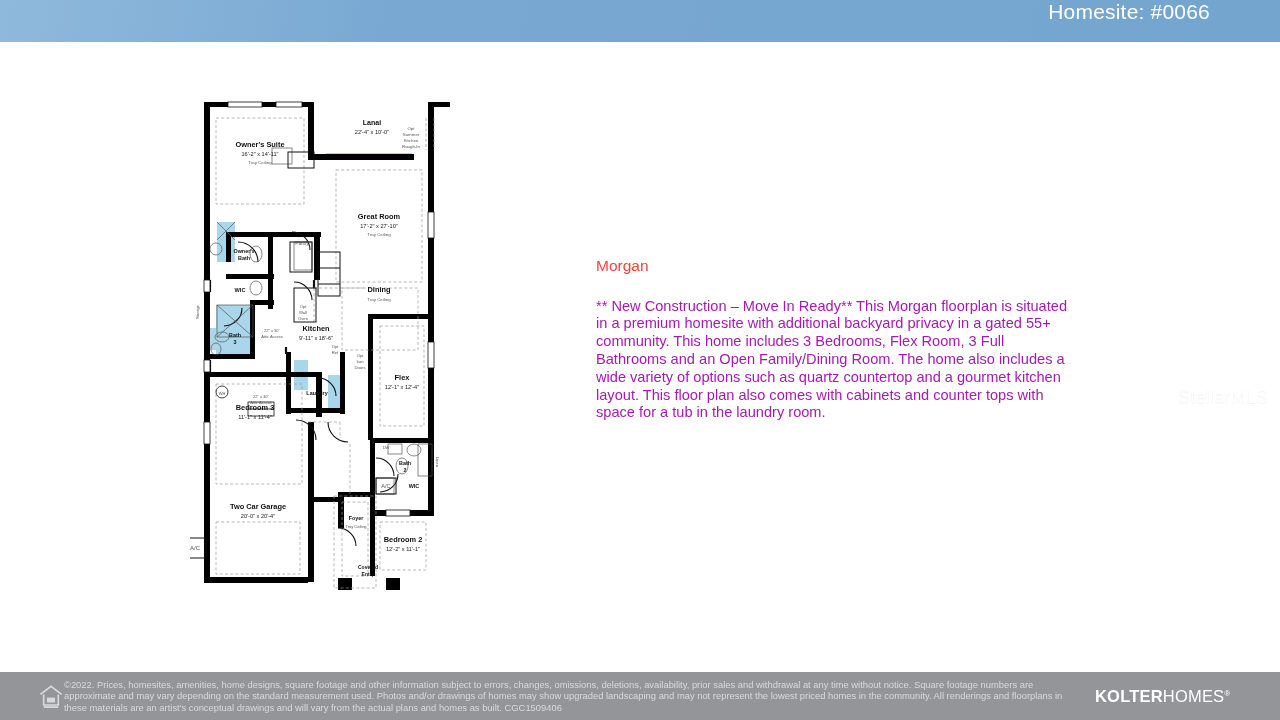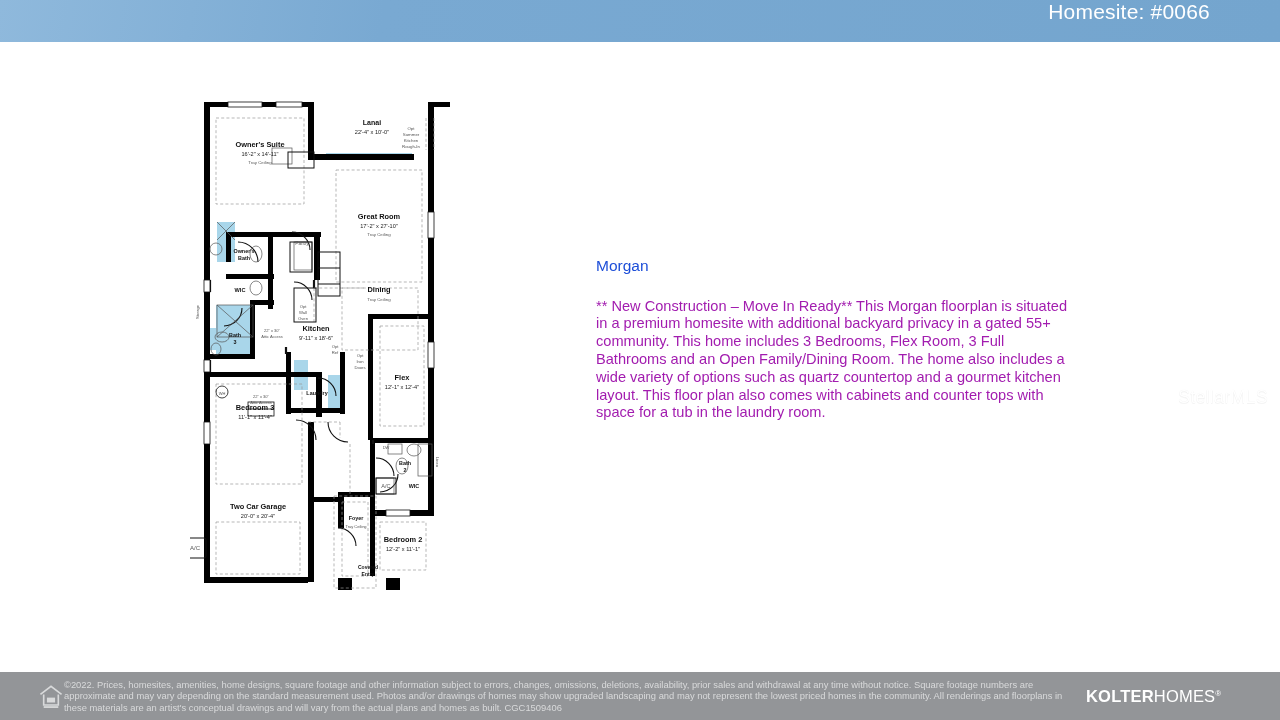--- a/index.html
+++ b/index.html
@@ -59,21 +59,21 @@
   #plan-title {
     color: #1f3b5c;
     font-size: 26.5px;
     font-weight: 400;
     letter-spacing: .3px;
     margin: 0 0 21px 0;
     line-height: 1.1;
     white-space: nowrap;
   }
   #plan-subtitle {
-    color: #1d4ed8;
+    color: #ef4444;
     font-size: 15.5px;
     font-weight: 400;
     margin: 0 0 22px 0;
     line-height: 1.2;
   }
   #plan-description {
     color: #a21caf;
     font-size: 14.6px;
     line-height: 17.8px;
     margin: 0;
@@ -108,21 +108,21 @@
     flex: 0 0 auto;
   }
   #disclaimer {
     color: #d9dadb;
     font-size: 9.4px;
     line-height: 11.2px;
     width: 1020px;
     flex: 0 0 auto;
   }
   #kolter-logo {
-    margin-left: 2px;
+    margin-left: 11px;
     color: #ffffff;
     font-size: 16.5px;
     letter-spacing: .2px;
     white-space: nowrap;
     flex: 0 0 auto;
   }
   #kolter-logo .kolter-bold { font-weight: 700; }
   #kolter-logo .kolter-light { font-weight: 400; }
   #kolter-logo .kolter-tm { font-size: 8px; vertical-align: super; }
 

